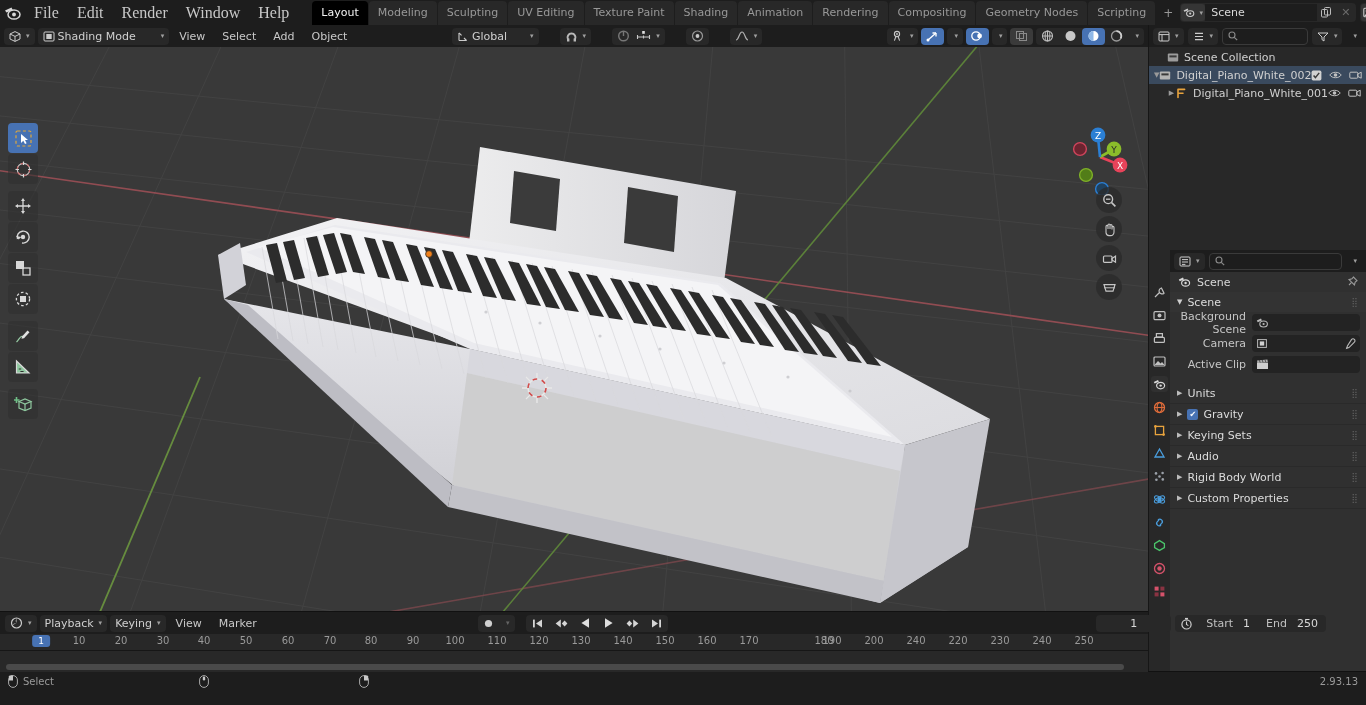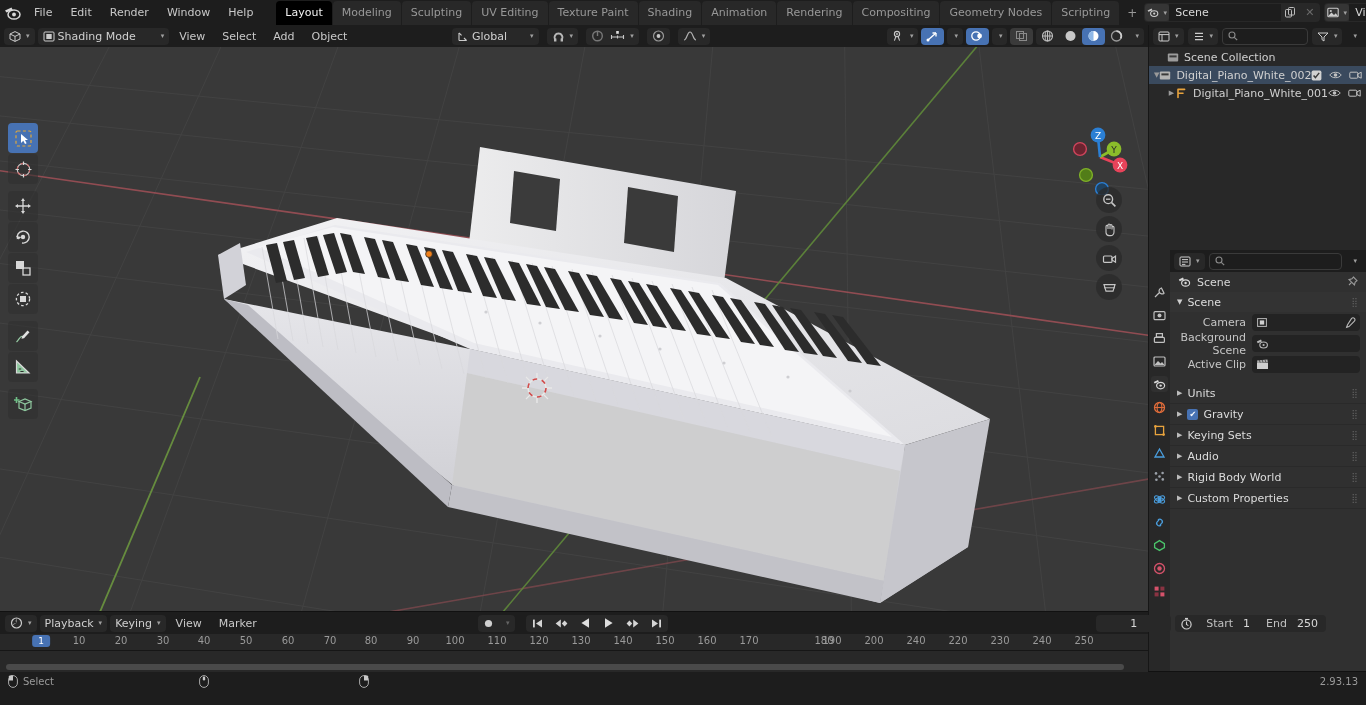--- a/index.html
+++ b/index.html
@@ -5,22 +5,22 @@
   * { margin:0; padding:0; box-sizing:border-box; }
   html,body { width:1366px; height:705px; overflow:hidden;
     background:#1d1d1d; font-family:"DejaVu Sans", sans-serif;
     font-size:11px; color:#e5e5e5; -webkit-font-smoothing:antialiased; }
 
   
   .topbar { height:25px; background:#1d1d1d; display:flex; align-items:center;
     padding:0 4px; position:relative; }
   .blender-logo { width:22px; height:20px; display:flex; align-items:center;
     justify-content:center; margin-right:4px; }
-  .menu-item { padding:3px 9px; color:#c8c8c8; font-size:11px; cursor:default;
-    border-radius:3px; white-space:nowrap; }
+  .menu-item { padding:3px 9px; color:#c8c8c8; font-size:16px; cursor:default;
+    border-radius:3px; white-space:nowrap;font-family:Liberation Serif, serif; }
   .ws-tabs { display:flex; align-items:center; margin-left:14px; height:25px; }
   .ws-tab { padding:5px 9px 6px; font-size:11px; color:#989898;
     background:#282828; border-radius:4px 4px 0 0; margin-right:1px;
     white-space:nowrap; cursor:default; }
   .ws-tab.active { background:#000000; color:#f2f2f2; }
   .ws-plus { padding:4px 7px; color:#989898; font-size:12px; }
 
   .topbar-right { margin-left:auto; display:flex; align-items:center; gap:4px;
     padding-right:4px; }
   .id-block { display:flex; align-items:center; background:#282828;
@@ -235,21 +235,21 @@
             <rect x="3.3" y="3" width="5.4" height="5" fill="#ccc"></rect>
           </svg>
         <span>Shading Mode</span>
         <span class="chev" style="margin-left:22px">▾</span>
       </div>
       <div class="hmenu">View</div>
       <div class="hmenu">Select</div>
       <div class="hmenu">Add</div>
       <div class="hmenu">Object</div>
 
-      <div style="position:absolute;left:452px;display:flex;align-items:center;gap:8px;">
+      <div style="position:absolute;left:452px;display:flex;align-items:center;gap:21px;">
         <div class="hbtn">
           <svg width="12" height="11" viewBox="0 0 12 11">
               <path d="M2 9.5 L2 2 M2 9.5 L9.5 9.5" stroke="#ccc" stroke-width="1.1" fill="none"></path>
               <path d="M2 2 L4.6 4.4 M9.5 9.5 L7 7" stroke="#ccc" stroke-width="1.1"></path>
             </svg>
           <span>Global</span>
           <span class="chev" style="margin-left:20px">▾</span>
         </div>
         <div class="hbtn">
           <svg width="13" height="12" viewBox="0 0 13 12">
@@ -975,42 +975,42 @@
           </span>
         </div>
 
         <div class="panel-hdr">
           <span style="font-size:7px;color:#cfcfcf">▼</span>
           <span>Scene</span>
           <span class="grip">⣿</span>
         </div>
 
         <div class="prop-row">
-          <span class="prop-label">Camera</span>
-          <span class="prop-field">
-            <svg width="12" height="11" viewBox="0 0 12 11">
-                <rect x="1.6" y="1.6" width="8.8" height="7.8" fill="none" stroke="#b8b8b8" stroke-width="1"></rect>
-                <rect x="3.8" y="3.4" width="4.4" height="4.2" fill="#d0d0d0"></rect>
-              </svg>
-            <span class="eyedrop">
-              <svg width="12" height="12" viewBox="0 0 12 12">
-                  <path d="M7.6 1.4 A1.8 1.8 0 0 1 10.4 4.2 L5 9.6 L2.6 10.4 L3.4 8 Z" fill="none" stroke="#b8b8b8" stroke-width="1.1"></path>
-                </svg>
-            </span>
-          </span>
-        </div>
-
-        <div class="prop-row">
           <span class="prop-label">Background Scene</span>
           <span class="prop-field">
             <svg width="13" height="12" viewBox="0 0 13 12">
                 <ellipse cx="7.6" cy="7" rx="3.8" ry="3" fill="none" stroke="#b8b8b8" stroke-width="1.1"></ellipse>
                 <circle cx="7.6" cy="7" r="1.1" fill="#b8b8b8"></circle>
                 <path d="M0.8 3.6 L5 1.6 L5.9 3.4 L1.7 5.2 Z" fill="#b8b8b8"></path>
               </svg>
+          </span>
+        </div>
+
+        <div class="prop-row">
+          <span class="prop-label">Camera</span>
+          <span class="prop-field">
+            <svg width="12" height="11" viewBox="0 0 12 11">
+                <rect x="1.6" y="1.6" width="8.8" height="7.8" fill="none" stroke="#b8b8b8" stroke-width="1"></rect>
+                <rect x="3.8" y="3.4" width="4.4" height="4.2" fill="#d0d0d0"></rect>
+              </svg>
+            <span class="eyedrop">
+              <svg width="12" height="12" viewBox="0 0 12 12">
+                  <path d="M7.6 1.4 A1.8 1.8 0 0 1 10.4 4.2 L5 9.6 L2.6 10.4 L3.4 8 Z" fill="none" stroke="#b8b8b8" stroke-width="1.1"></path>
+                </svg>
+            </span>
           </span>
         </div>
 
         <div class="prop-row">
           <span class="prop-label">Active Clip</span>
           <span class="prop-field">
             <svg width="13" height="11" viewBox="0 0 13 11">
                 <rect x="1" y="3.6" width="11" height="6.4" fill="#cfcfcf"></rect>
                 <path d="M1 1.4 L11.4 0.4 L11.8 3 L1.4 4 Z" fill="#b0b0b0"></path>
                 <path d="M3.4 1.2 L4.2 3.6 M6.2 0.9 L7 3.3 M9 0.7 L9.8 3.1" stroke="#3a3a3a" stroke-width="0.8"></path>

